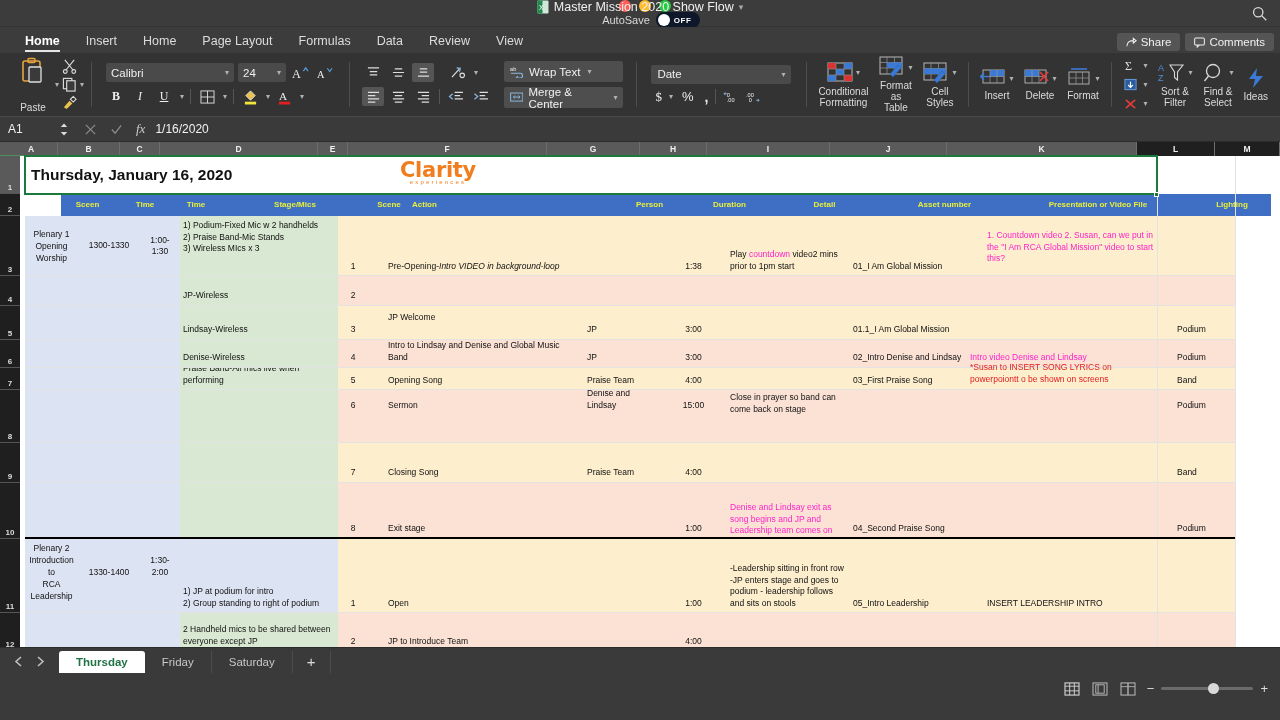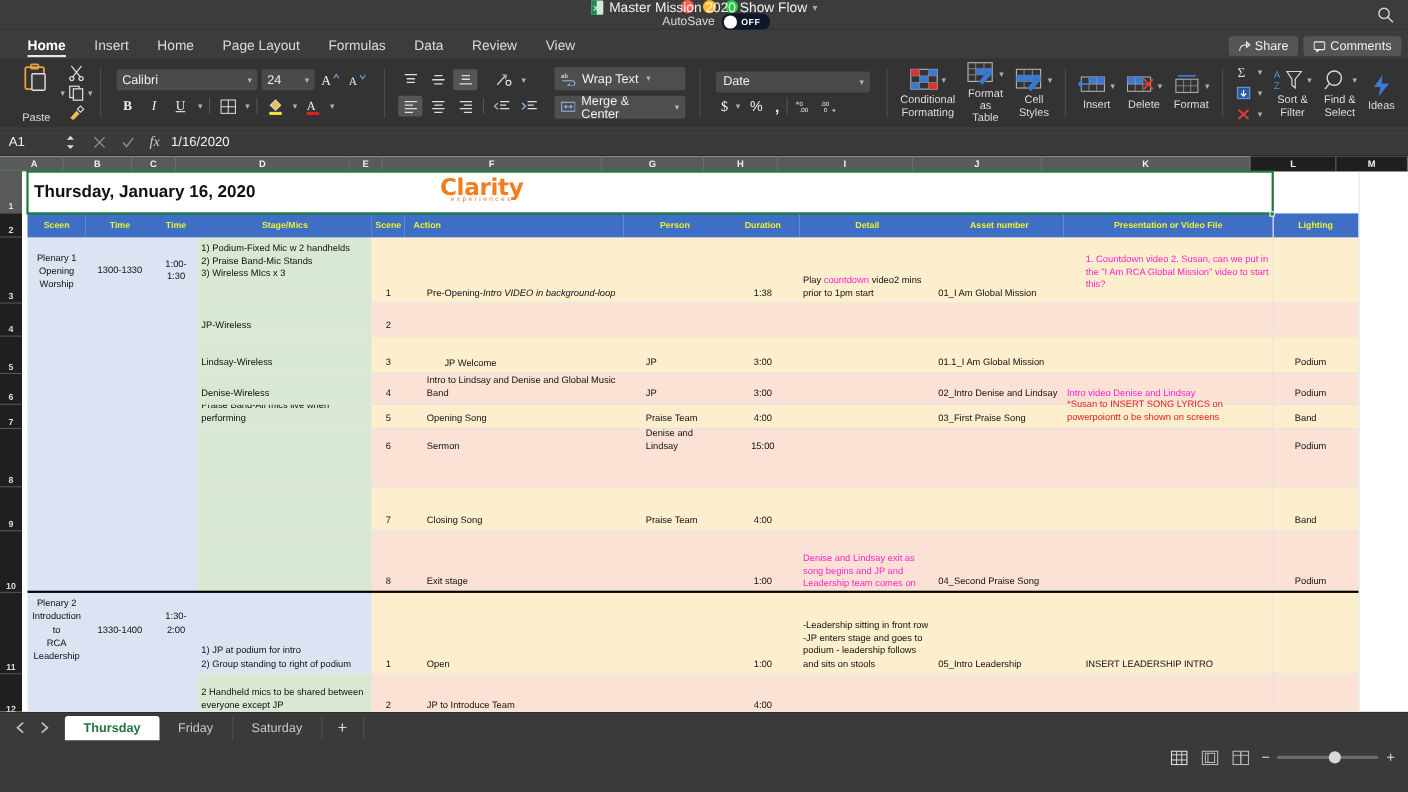--- a/index.html
+++ b/index.html
@@ -164,21 +164,21 @@
   .sheet { position: absolute; top: 14px; left: 20px; right: 0; bottom: 0; background: #fff; }
   .cell {
     position: absolute; font-size: 8.5px; color: #111; overflow: hidden;
     padding: 1px 3px; line-height: 11.5px;
   }
   .gl-h { position: absolute; height: 1px; background: #e3e3e3; left: 0; right: 0; }
   .gl-v { position: absolute; width: 1px; background: #e3e3e3; top: 0; bottom: 0; }
 
   .hdr-cell {
     background: #3f6fc4; color: #e8ee3a; font-weight: bold; font-size: 8px;
-    display: flex; align-items: center; justify-content: center;
+    display: flex; align-items: center; justify-content: center; margin-left: 36px;
   }
   .blue { background: #dce3f2; }
   .green { background: #d9e8d2; }
   .cream { background: #fdeecd; }
   .peach { background: #fbe2d5; }
   .title-cell {
     background: #fff; font-size: 15.5px; font-weight: bold; color: #111;
     display: flex; align-items: center; padding-left: 6px;
   }
   .ctr { display: flex; align-items: center; justify-content: center; text-align: center; }
@@ -769,21 +769,21 @@
       <span><span>Play </span><span class="pink">countdown</span><span> video2 mins prior to 1pm start</span></span>
     </div>
     <div class="cell" style="left:830px;top:60px;width:117px;height:60px;display:flex;align-items:flex-end;padding-bottom:4px">01_I Am Global Mission</div>
     <div class="cell pink" style="left:947px;top:60px;width:190px;height:60px;padding-top:14px;padding-left:20px">1. Countdown video            2. Susan, can we put in the "I Am RCA Global Mission" video to start this?</div>
 
     <div class="cell vc" style="left:160px;top:120px;width:158px;height:30px;padding-bottom:5px">JP-Wireless</div>
     <div class="cell ctr" style="left:318px;top:120px;width:30px;height:30px;align-items:flex-end;padding-bottom:5px">2</div>
 
     <div class="cell vc" style="left:160px;top:150px;width:158px;height:34px;padding-bottom:5px">Lindsay-Wireless</div>
     <div class="cell ctr" style="left:318px;top:150px;width:30px;height:34px;align-items:flex-end;padding-bottom:5px">3</div>
-    <div class="cell vc" style="left:364px;top:150px;width:199px;height:34px;padding-bottom:4px;padding-left:20px">JP Welcome</div>
+    <div class="cell vc" style="left:348px;top:150px;width:199px;height:34px;padding-bottom:17px;padding-left:20px">JP Welcome</div>
     <div class="cell vc" style="left:547px;top:150px;width:93px;height:34px;padding-bottom:5px;padding-left:20px">JP</div>
     <div class="cell ctr" style="left:640px;top:150px;width:67px;height:34px;align-items:flex-end;padding-bottom:5px">3:00</div>
     <div class="cell vc" style="left:830px;top:150px;width:117px;height:34px;padding-bottom:5px">01.1_I Am Global Mission</div>
     <div class="cell vc" style="left:1137px;top:150px;width:78px;height:34px;padding-bottom:5px;padding-left:20px">Podium</div>
 
     <div class="cell vc" style="left:160px;top:184px;width:158px;height:28px;padding-bottom:5px">Denise-Wireless</div>
     <div class="cell ctr" style="left:318px;top:184px;width:30px;height:28px;align-items:flex-end;padding-bottom:5px">4</div>
     <div class="cell vc" style="left:348px;top:184px;width:199px;height:28px;padding-bottom:5px;padding-left:20px">Intro to Lindsay and Denise and Global Music Band</div>
     <div class="cell vc" style="left:547px;top:184px;width:93px;height:28px;padding-bottom:5px;padding-left:20px">JP</div>
     <div class="cell ctr" style="left:640px;top:184px;width:67px;height:28px;align-items:flex-end;padding-bottom:5px">3:00</div>
@@ -797,20 +797,21 @@
     <div class="cell vc" style="left:547px;top:212px;width:93px;height:22px;padding-bottom:4px;padding-left:20px">Praise Team</div>
     <div class="cell ctr" style="left:640px;top:212px;width:67px;height:22px;align-items:flex-end;padding-bottom:4px">4:00</div>
     <div class="cell vc" style="left:830px;top:212px;width:117px;height:22px;padding-bottom:4px">03_First Praise Song</div>
     <div class="cell red" style="left:947px;top:205px;width:190px;height:32px;line-height:11.5px">*Susan to INSERT SONG LYRICS on powerpoiontt o be shown on screens</div>
     <div class="cell vc" style="left:1137px;top:212px;width:78px;height:22px;padding-bottom:4px;padding-left:20px">Band</div>
 
     <div class="cell" style="left:318px;top:234px;width:30px;height:22px;display:flex;align-items:flex-end;justify-content:center">6</div>
     <div class="cell" style="left:348px;top:234px;width:199px;height:22px;display:flex;align-items:flex-end;padding-left:20px">Sermon</div>
     <div class="cell" style="left:547px;top:234px;width:93px;height:22px;display:flex;align-items:flex-end;padding-left:20px">Denise and Lindsay</div>
     <div class="cell" style="left:640px;top:234px;width:67px;height:22px;display:flex;align-items:flex-end;justify-content:center">15:00</div>
+    <div class="cell" style="left:707px;top:234px;width:123px;height:30px;padding-top:2px">Close in prayer so band can come back on stage</div>
     <div class="cell" style="left:1137px;top:234px;width:78px;height:22px;display:flex;align-items:flex-end;padding-left:20px">Podium</div>
 
     <div class="cell ctr" style="left:318px;top:287px;width:30px;height:40px;align-items:flex-end;padding-bottom:5px">7</div>
     <div class="cell vc" style="left:348px;top:287px;width:199px;height:40px;padding-bottom:5px;padding-left:20px">Closing Song</div>
     <div class="cell vc" style="left:547px;top:287px;width:93px;height:40px;padding-bottom:5px;padding-left:20px">Praise Team</div>
     <div class="cell ctr" style="left:640px;top:287px;width:67px;height:40px;align-items:flex-end;padding-bottom:5px">4:00</div>
     <div class="cell vc" style="left:1137px;top:287px;width:78px;height:40px;padding-bottom:5px;padding-left:20px">Band</div>
 
     <div class="cell ctr" style="left:318px;top:327px;width:30px;height:56px;align-items:flex-end;padding-bottom:5px">8</div>
     <div class="cell vc" style="left:348px;top:327px;width:199px;height:56px;padding-bottom:5px;padding-left:20px">Exit stage</div>

